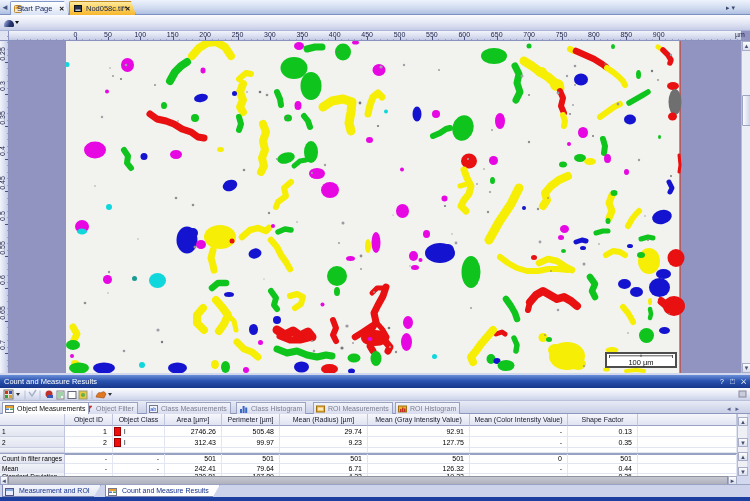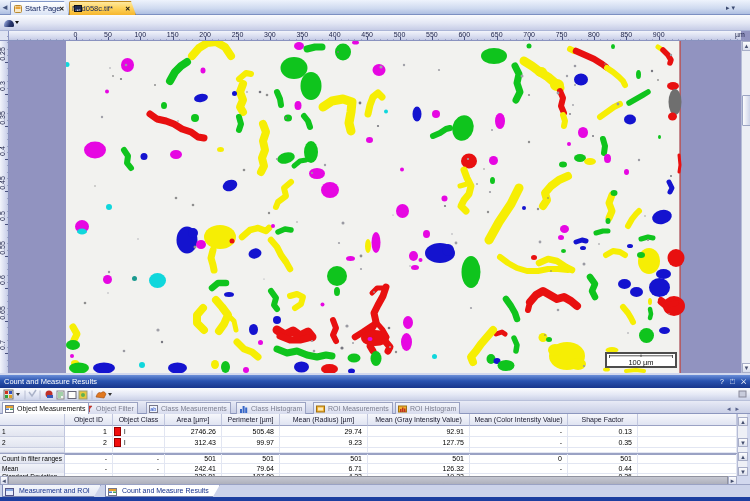--- a/index.html
+++ b/index.html
@@ -77,29 +77,29 @@
 </style></head>
 <body>
 
 <div class="abs" id="tabbar">
   <div class="abs navarr">◄</div>
   <div class="abs dtab" id="tab1">
     <svg class="ticon" style="left:3px" viewBox="0 0 8 8">
         <rect x="0.5" y="0.5" width="7" height="7" rx="1" fill="#f9e9c8" stroke="#b98a30"></rect>
         <rect x="1.5" y="1.5" width="5" height="2.5" fill="#e8a33c"></rect>
       </svg>
-    <span class="ttext" style="left:14px">Start Page</span>
+    <span class="ttext" style="left:6px">Start Page</span>
     <span class="tx" style="left:48px">✕</span>
   </div>
   <div class="abs dtab" id="tab2">
     <svg class="ticon" style="left:4px" viewBox="0 0 8 8">
         <rect x="0.5" y="0.5" width="7" height="6" fill="#25304e" stroke="#111"></rect>
         <rect x="1.5" y="4.5" width="5" height="1.5" fill="#c8ccd8"></rect>
       </svg>
-    <span class="ttext" style="left:2px">Nod058c.tif*</span>
+    <span class="ttext" style="left:16px">Nod058c.tif*</span>
     <span class="tx" style="left:55px">✕</span>
   </div>
   <div class="abs" id="tbarbtns">▸ ▾</div>
 </div>
 
 <div class="abs" id="toolrow">
   <div class="abs" id="eyeicon"></div>
   <div class="abs" id="eyedrop"></div>
 </div>
 

